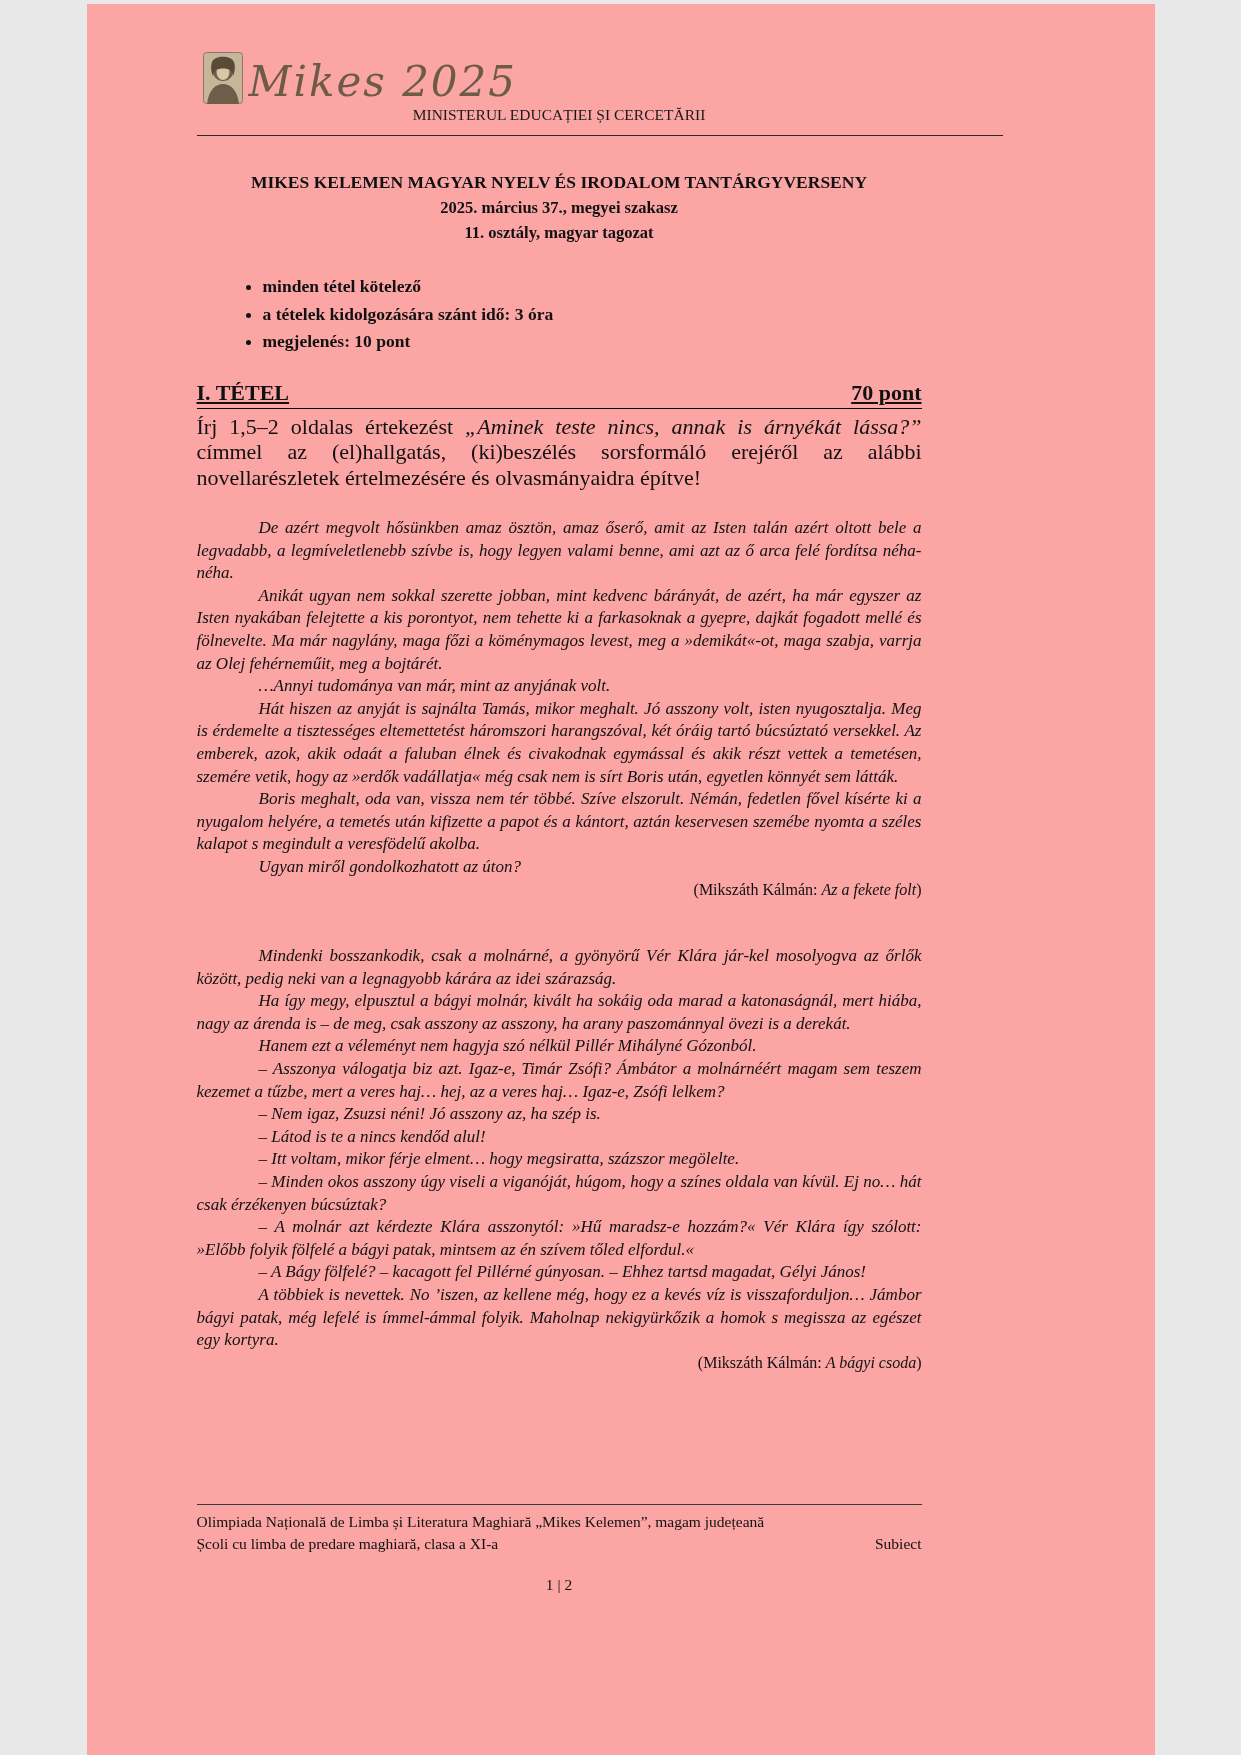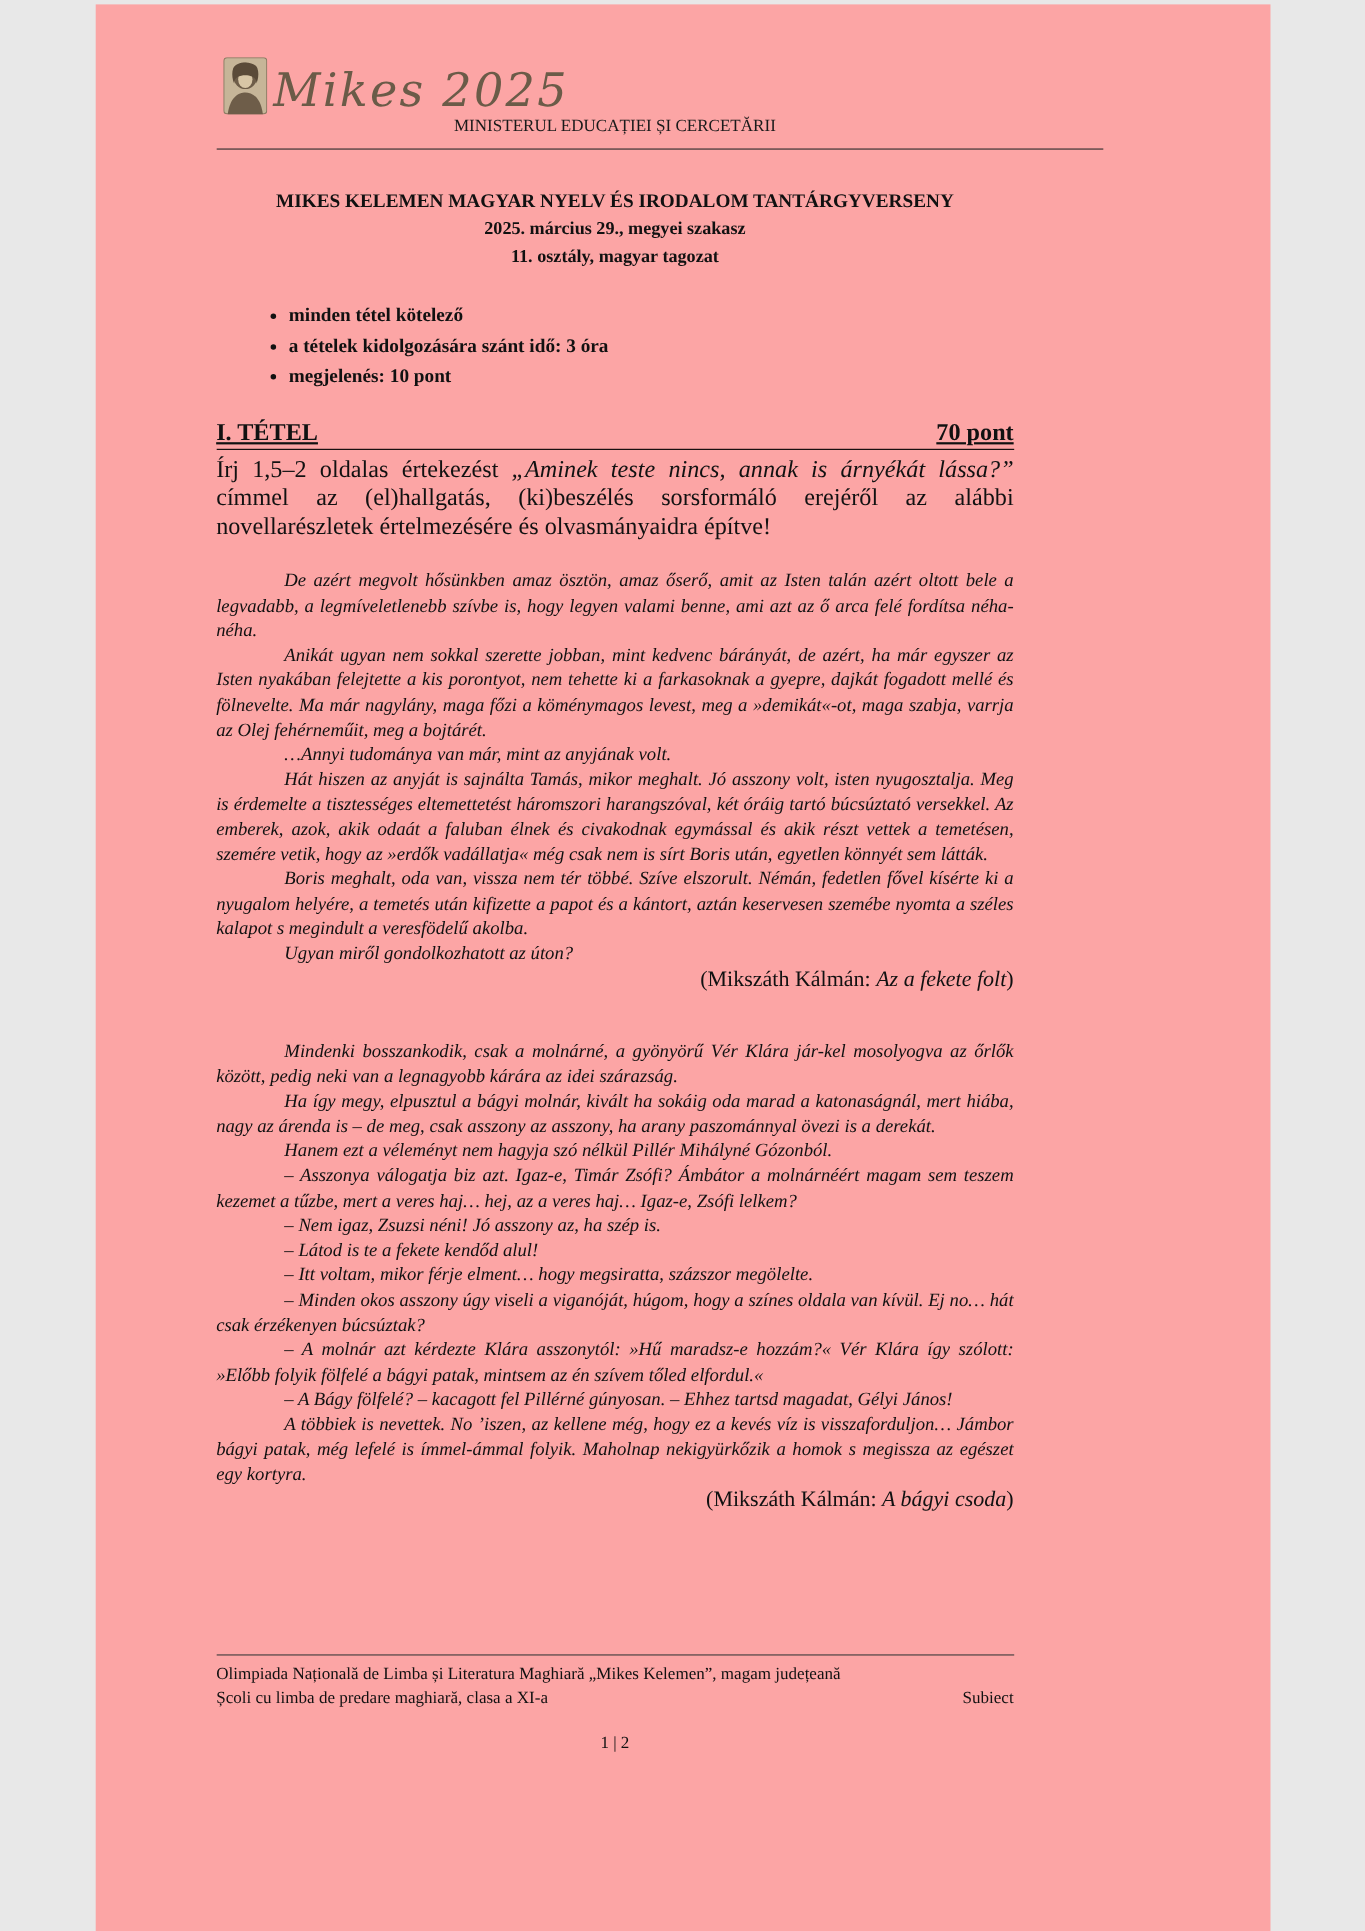--- a/index.html
+++ b/index.html
@@ -94,21 +94,21 @@
     margin: 0;
     font-size: 17px;
     line-height: 22.6px;
     text-align: justify;
     text-indent: 62px;
   }
   .excerpt p.attribution {
     text-align: right;
     text-indent: 0;
     font-style: normal;
-    font-size: 20px;
+    font-size: 16px;
   }
   .excerpt p.attribution .it { font-style: italic; }
 
   
   .footer {
     position: absolute;
     left: 110px;
     right: 233px;
     top: 1500px;
     border-top: 1.2px solid #3a3a3a;
@@ -144,21 +144,21 @@
     </div>
 
     <div class="ministry">
       <div>MINISTERUL EDUCAȚIEI ȘI CERCETĂRII</div>
     </div>
 
     <div class="header-rule"></div>
 
     <div class="title-block">
       <div class="title-main">MIKES KELEMEN MAGYAR NYELV ÉS IRODALOM TANTÁRGYVERSENY</div>
-      <div class="title-sub">2025. március 29., megyei szakasz</div>
+      <div class="title-sub">2025. március 37., megyei szakasz</div>
       <div class="title-sub">11. osztály, magyar tagozat</div>
     </div>
 
     <ul class="instructions">
       <li>minden tétel kötelező</li>
       <li>a tételek kidolgozására szánt idő: 3 óra</li>
       <li>megjelenés: 10 pont</li>
     </ul>
 
     <div class="section-row">
@@ -177,21 +177,21 @@
       <p>Ugyan miről gondolkozhatott az úton?</p>
       <p class="attribution"><span>(Mikszáth Kálmán: </span><span class="it">Az a fekete folt</span><span>)</span></p>
     </div>
 
     <div class="excerpt excerpt-2">
       <p>Mindenki bosszankodik, csak a molnárné, a gyönyörű Vér Klára jár-kel mosolyogva az őrlők között, pedig neki van a legnagyobb kárára az idei szárazság.</p>
       <p>Ha így megy, elpusztul a bágyi molnár, kivált ha sokáig oda marad a katonaságnál, mert hiába, nagy az árenda is – de meg, csak asszony az asszony, ha arany paszománnyal övezi is a derekát.</p>
       <p>Hanem ezt a véleményt nem hagyja szó nélkül Pillér Mihályné Gózonból.</p>
       <p>– Asszonya válogatja biz azt. Igaz-e, Timár Zsófi? Ámbátor a molnárnéért magam sem teszem kezemet a tűzbe, mert a veres haj… hej, az a veres haj… Igaz-e, Zsófi lelkem?</p>
       <p>– Nem igaz, Zsuzsi néni! Jó asszony az, ha szép is.</p>
-      <p>– Látod is te a fekete kendőd alul!</p>
+      <p>– Látod is te a nincs kendőd alul!</p>
       <p>– Itt voltam, mikor férje elment… hogy megsiratta, százszor megölelte.</p>
       <p>– Minden okos asszony úgy viseli a viganóját, húgom, hogy a színes oldala van kívül. Ej no… hát csak érzékenyen búcsúztak?</p>
       <p>– A molnár azt kérdezte Klára asszonytól: »Hű maradsz-e hozzám?« Vér Klára így szólott: »Előbb folyik fölfelé a bágyi patak, mintsem az én szívem tőled elfordul.«</p>
       <p>– A Bágy fölfelé? – kacagott fel Pillérné gúnyosan. – Ehhez tartsd magadat, Gélyi János!</p>
       <p>A többiek is nevettek. No ’iszen, az kellene még, hogy ez a kevés víz is visszaforduljon… Jámbor bágyi patak, még lefelé is ímmel-ámmal folyik. Maholnap nekigyürkőzik a homok s megissza az egészet egy kortyra.</p>
       <p class="attribution"><span>(Mikszáth Kálmán: </span><span class="it">A bágyi csoda</span><span>)</span></p>
     </div>
 
   </div>
 

